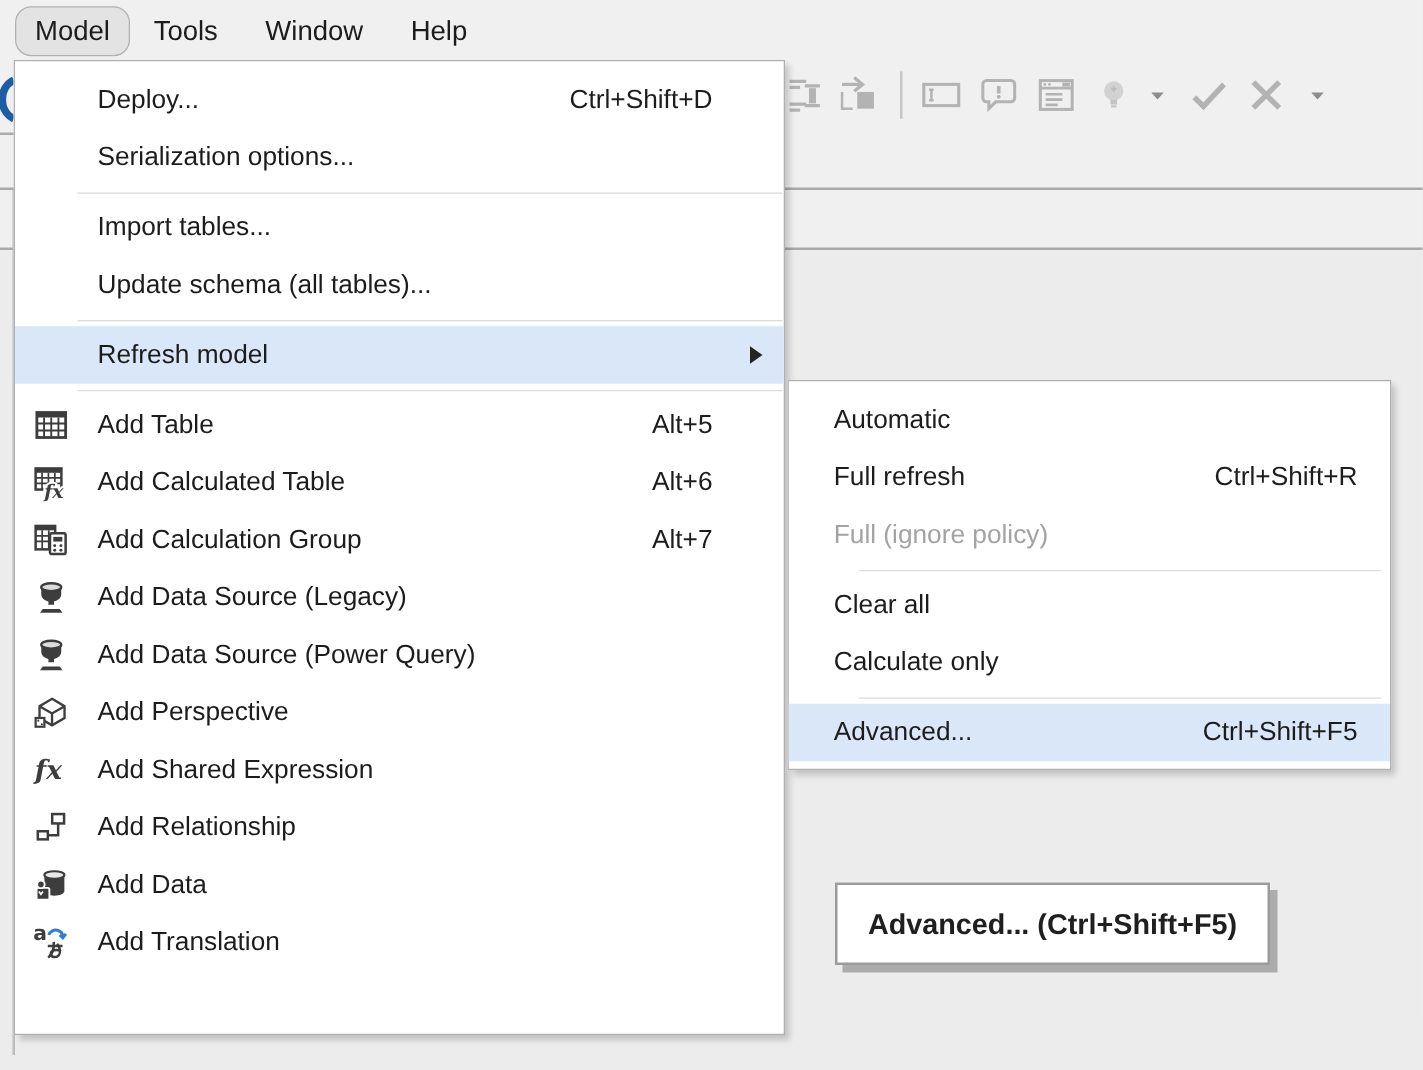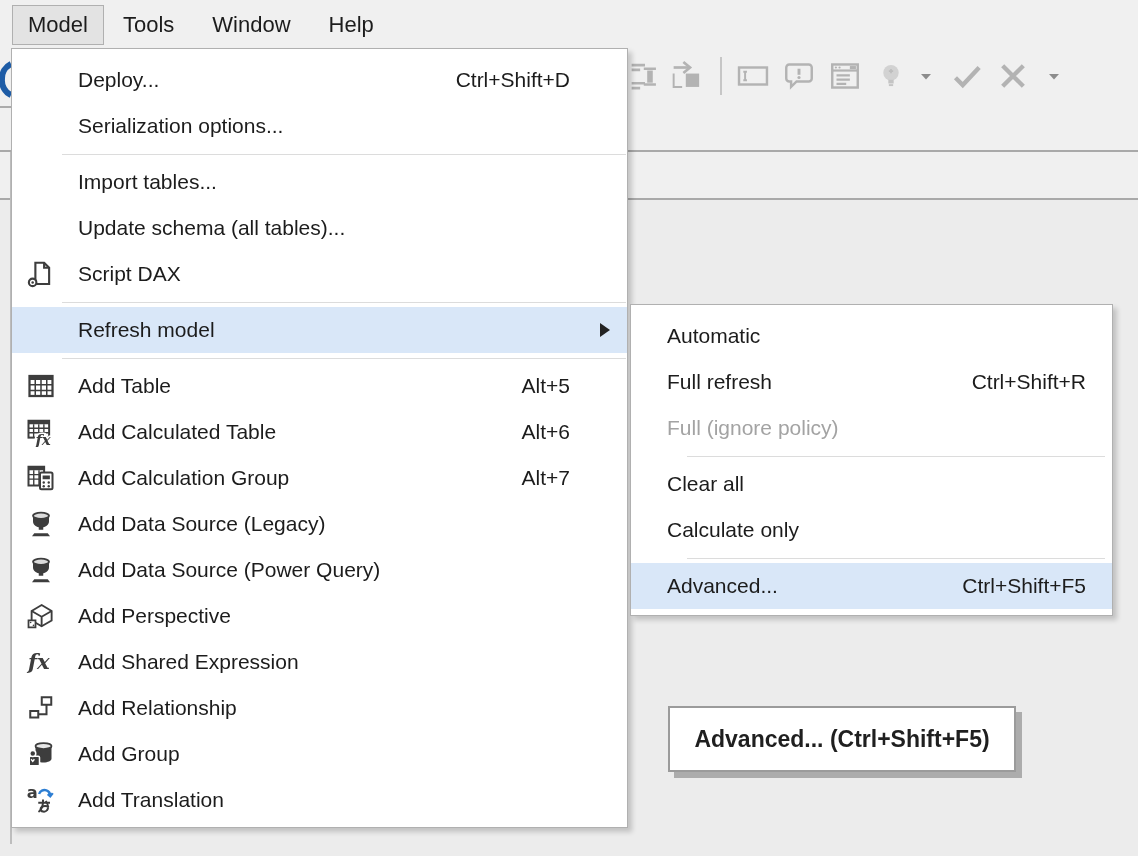--- a/index.html
+++ b/index.html
@@ -14,21 +14,21 @@
   #content-bg{position:absolute;left:0;top:200px;right:0;bottom:0;background:#ececec;}
   .hline{position:absolute;left:0;right:0;height:2px;background:#a9a9a9;}
   #toolbar-line{top:150px;}
   #tabstrip-line{top:198px;}
   #left-panel-vline{position:absolute;left:10px;top:152px;width:2px;height:692px;background:#bdbdbd;}
   #left-mini-line{position:absolute;left:0;top:106px;width:11px;height:2px;background:#ababab;}
   #blue-fragment{position:absolute;left:0;top:58px;width:11px;height:44px;overflow:hidden;}
 
   
   #menubar{position:absolute;left:0;top:0;right:0;height:50px;display:flex;align-items:center;padding-left:12px;font-size:22px;}
-  .mb-item{padding:6px 19px;cursor:default;}
+  .mb-item{padding:6px 19px;cursor:default;border-radius:13px;}
   .mb-item.active{background:#e3e3e3;border:1px solid var(--menu-border);padding:6px 15px;}
 
   
   #toolbar{position:absolute;left:628px;top:52px;height:48px;display:flex;align-items:center;color:#b3b3b3;}
   .tb-icon{display:inline-flex;align-items:center;justify-content:center;}
   .tb-sep{width:2px;height:38px;background:#c6c6c6;margin:0 14px 0 8px;}
 
   
   .popup{
     position:absolute;background:#fff;border:1px solid var(--menu-border);
@@ -158,31 +158,20 @@
     <div class="menu-item">
       <span class="label">Serialization options...</span>
     </div>
     <div class="menu-sep"></div>
     <div class="menu-item">
       <span class="label">Import tables...</span>
     </div>
     <div class="menu-item">
       <span class="label">Update schema (all tables)...</span>
     </div>
-    <div class="menu-item">
-      <span class="gutter-icon">
-        <svg viewBox="0 0 24 24" width="30" height="30">
-          <path d="M7.5 3h7l4 4v13h-11z" fill="none" stroke="currentColor" stroke-width="1.7"></path>
-          <path d="M14.5 3v4h4" fill="none" stroke="currentColor" stroke-width="1.7"></path>
-          <circle cx="5.3" cy="18.7" r="3" fill="#fff" stroke="currentColor" stroke-width="1.7"></circle>
-          <circle cx="5.3" cy="18.7" r="1" fill="currentColor"></circle>
-        </svg>
-      </span>
-      <span class="label">Script DAX</span>
-    </div>
     <div class="menu-sep"></div>
     <div class="menu-item highlighted">
       <span class="label">Refresh model</span>
       <span class="submenu-arrow"></span>
     </div>
     <div class="menu-sep"></div>
     <div class="menu-item">
       <span class="gutter-icon">
         <svg viewBox="0 0 24 24" width="30" height="30">
           <rect x="2.8" y="4" width="18.4" height="16" fill="none" stroke="currentColor" stroke-width="1.8"></rect>
@@ -276,21 +265,21 @@
     <div class="menu-item">
       <span class="gutter-icon">
         <svg viewBox="0 0 24 24" width="30" height="30">
           <path d="M7.6 5.6v10.2c0 1.7 2.9 3 6.4 3s6.4-1.3 6.4-3V5.6z" fill="currentColor"></path>
           <ellipse cx="14" cy="5.6" rx="6.4" ry="2.4" fill="#e8e8e8" stroke="currentColor" stroke-width="1.4"></ellipse>
           <rect x="2.6" y="13.8" width="8.2" height="7.6" rx="1" fill="currentColor" stroke="#fff" stroke-width="1.2"></rect>
           <circle cx="5.4" cy="11.6" r="2.4" fill="currentColor" stroke="#fff" stroke-width="1.2"></circle>
           <path d="M6.7 16.2l-1.3 1.7-1.3-1.7" fill="none" stroke="#fff" stroke-width="1.1"></path>
         </svg>
       </span>
-      <span class="label">Add Group</span>
+      <span class="label">Add Data</span>
     </div>
     <div class="menu-item">
       <span class="gutter-icon">
         <svg viewBox="0 0 24 24" width="30" height="30">
           <text x="0.5" y="10.5" font-size="13" font-weight="bold" font-family="DejaVu Sans,sans-serif" fill="currentColor">a</text>
           <path d="M10.5 7.2c.6-2.4 3.4-3.8 5.9-2.9 1.8.6 2.9 2.2 3 4" fill="none" style="stroke:var(--accent-blue)" stroke-width="1.9"></path>
           <path d="M17.4 7.2l2 1.8 2-2.5" fill="none" style="stroke:var(--accent-blue)" stroke-width="1.9"></path>
           <path d="M9.8 14.2h9.4" stroke="currentColor" stroke-width="1.6"></path>
           <path d="M13.6 11.6c.4 3.8-.8 8.3-3.6 10" fill="none" stroke="currentColor" stroke-width="1.6"></path>
           <path d="M15.8 12.8c1.7 2.3 2.5 5.6 1 7.4-1.5 1.9-5.2 1.3-5.1-1 .1-2.1 3.4-3.3 6.6-1.6" fill="none" stroke="currentColor" stroke-width="1.6"></path>

